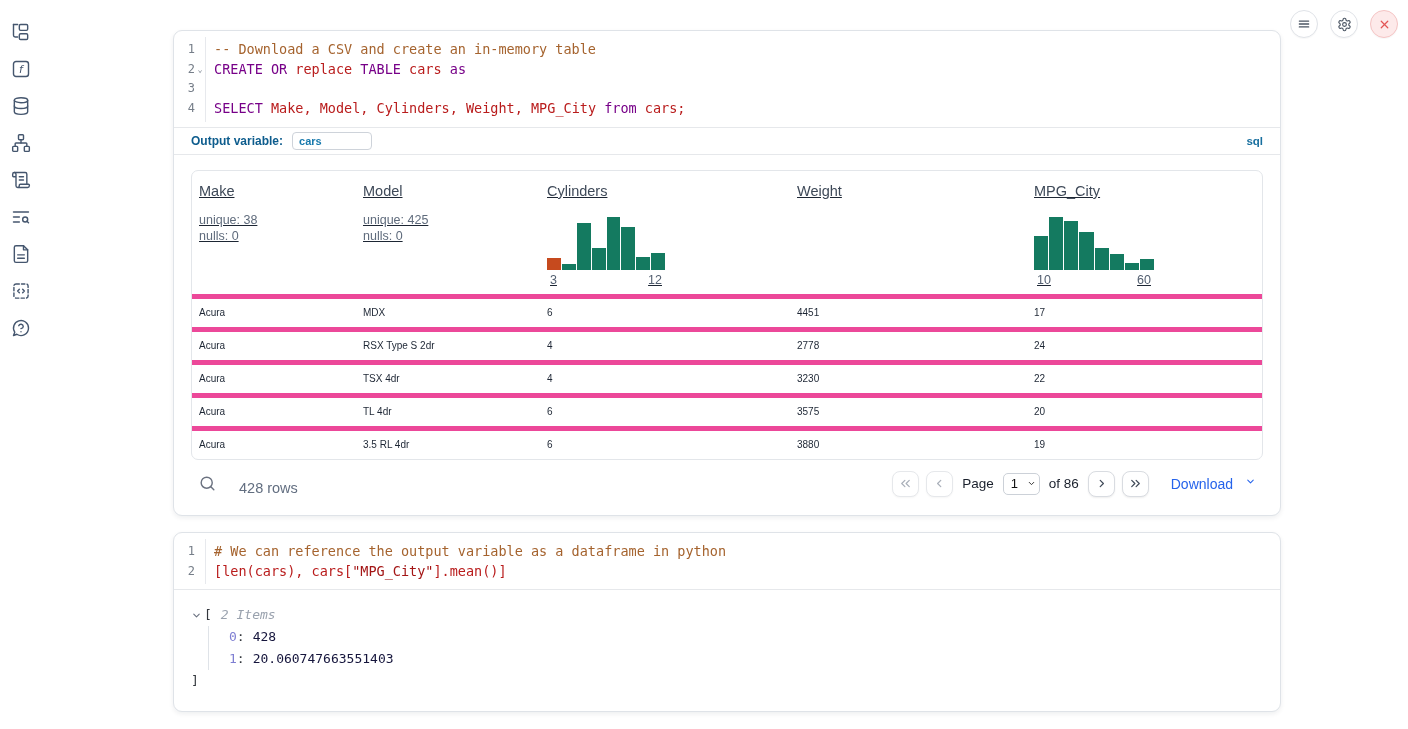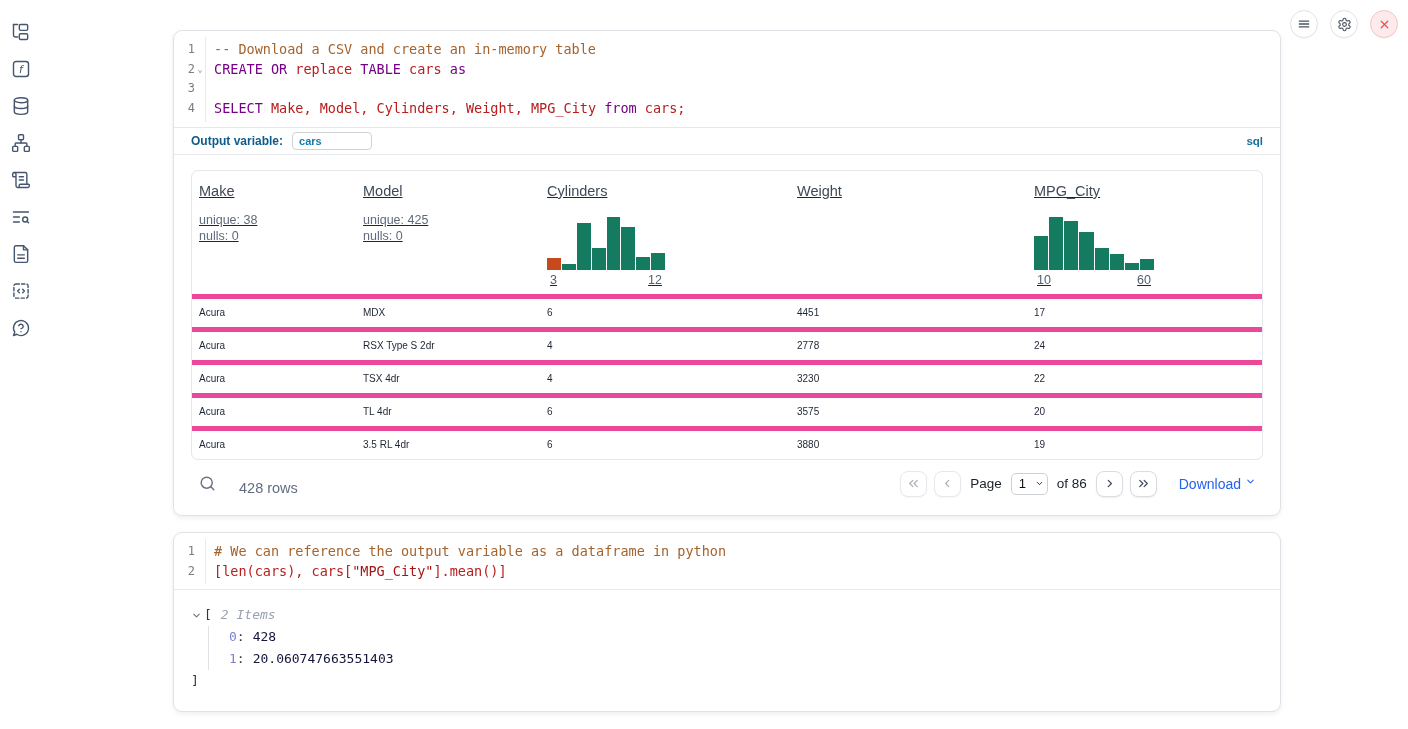--- a/index.html
+++ b/index.html
@@ -73,21 +73,21 @@
   .pager { margin-left:auto; display:flex; align-items:center; gap:7px; }
   .pbtn { width:27px; height:26px; border-radius:8px; border:1px solid #d9dce1; background:#fff;
     display:flex; align-items:center; justify-content:center; color:#414b59; padding:0; cursor:pointer;
     box-shadow:0 1px 2px rgba(0,0,0,.07); }
   .pbtn.disabled { color:#a9afb9; border-color:#e6e8eb; box-shadow:0 1px 2px rgba(0,0,0,.04); }
   .plabel { font-size:13.5px; color:#1a202c; margin:0 2px; }
   .pselect { position:relative; display:flex; align-items:center; }
   .pselect select { width:37px; height:22px; border:1px solid #ccd1d8; border-radius:5px; background:#fff;
     font-size:13px; color:#111; padding:0 0 0 7px; appearance:none; -webkit-appearance:none; }
   .pselect .sel-chev { position:absolute; right:4px; pointer-events:none; color:#333; }
-  .download { margin-left:15px; display:flex; align-items:flex-start; gap:4px; background:none; border:none;
+  .download { margin-left:15px; display:flex; align-items:flex-start; gap:12px; background:none; border:none;
     color:var(--accent_blue); font-size:14px; font-family:"Liberation Sans",sans-serif; cursor:pointer; padding:0; }
 
   
   .py-output { position:relative; padding:14px 0 0 17px; font-family:"DejaVu Sans Mono", monospace;
     font-size:13px; color:#20262e; }
   .po-line { line-height:22px; display:flex; align-items:center; }
   .po-chev { color:#6b7280; margin-right:2px; display:flex; }
   .po-bracket { color:#33373d; }
   .po-items { font-style:italic; color:#9aa2ae; margin-left:9px; }
   .po-entry { padding-left:38px; }

